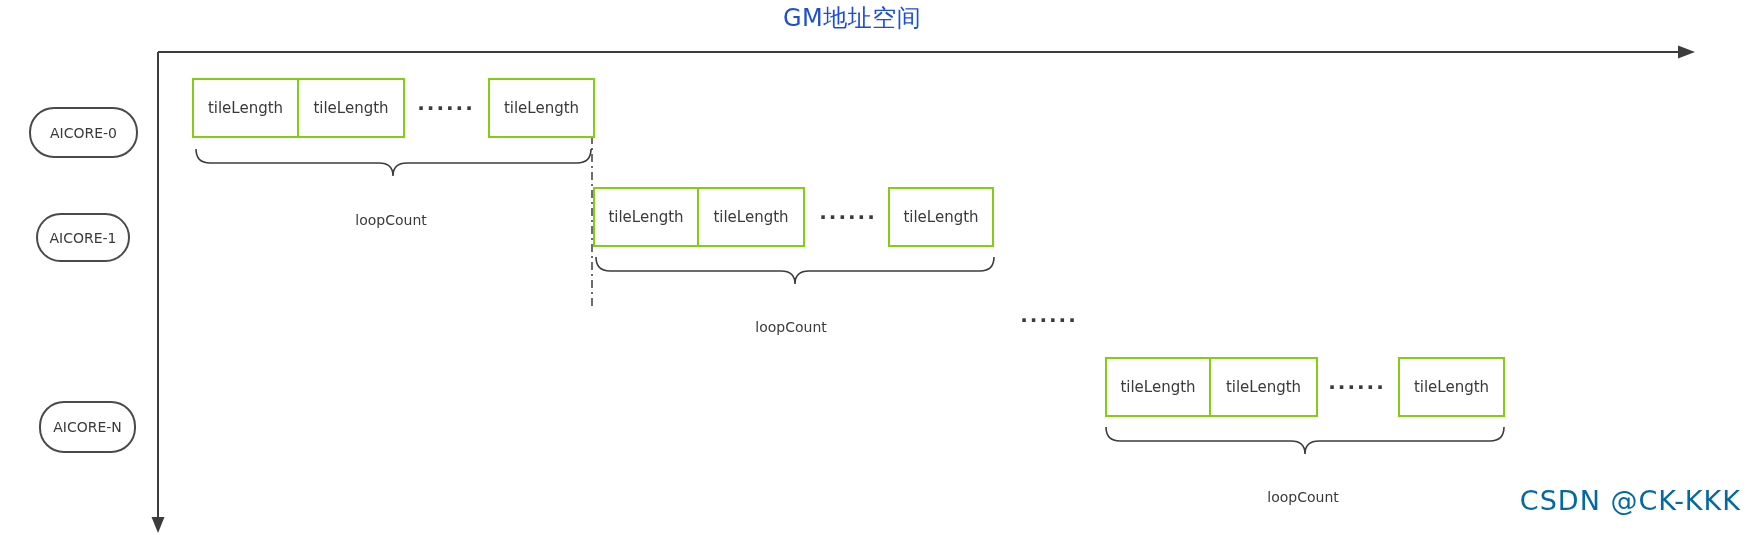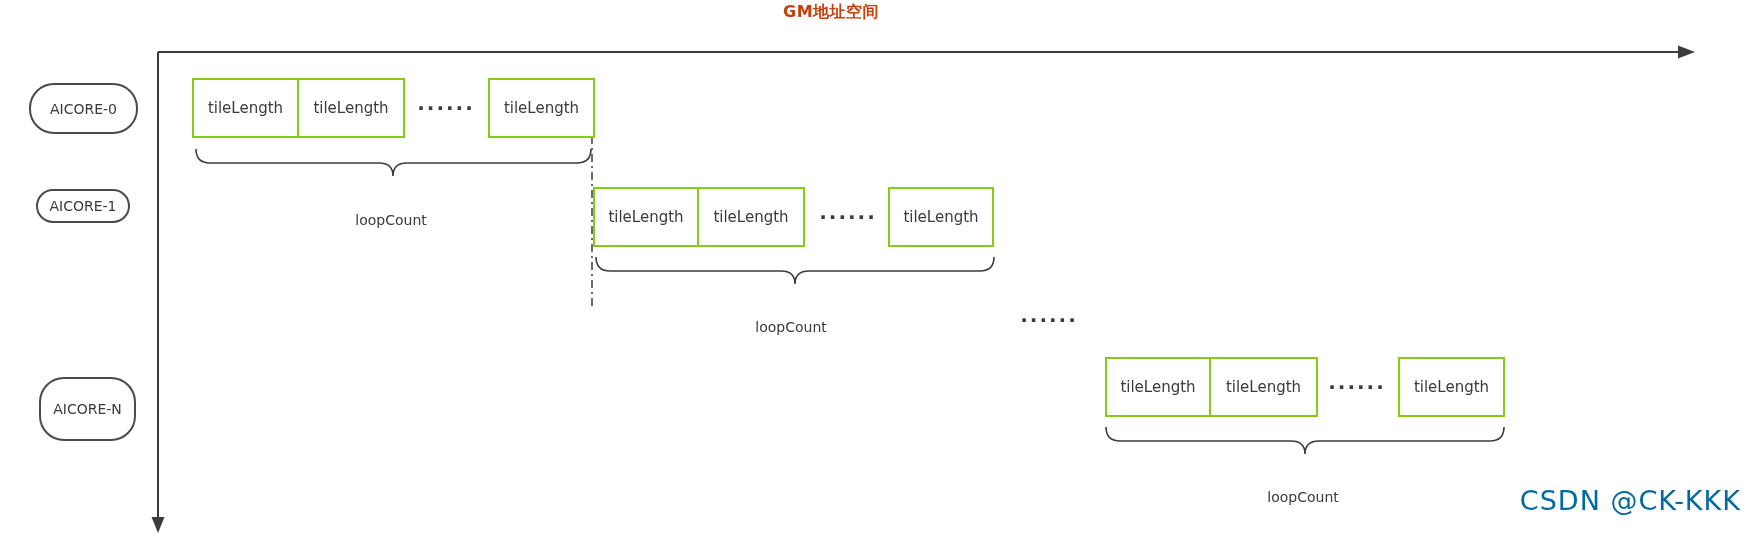--- a/index.html
+++ b/index.html
@@ -8,23 +8,23 @@
     width: 1746px;
     height: 535px;
     background: #ffffff;
     overflow: hidden;
     font-family: "DejaVu Sans", "Liberation Sans", sans-serif;
   }
   .title {
     position: absolute;
     left: 783px;
     top: 2px;
-    font-size: 16px;
-    font-weight: bold;
-    color: #c2410c;
+    font-size: 24px;
+    font-weight: normal;
+    color: #1d4ed8;
     letter-spacing: 0.5px;
     white-space: nowrap;
   }
   .axes-layer {
     position: absolute;
     left: 0; top: 0;
     width: 1746px; height: 535px;
     pointer-events: none;
   }
   .pill {
@@ -32,20 +32,21 @@
     box-sizing: border-box;
     border: 2px solid #4a4a4a;
     border-radius: 25px;
     background: #ffffff;
     display: flex;
     align-items: center;
     justify-content: center;
     font-size: 14px;
     color: #3a3a3a;
     white-space: nowrap;
+    margin-top: 24px;
   }
   .tile {
     position: absolute;
     box-sizing: border-box;
     border: 2px solid #84cc16;
     background: #ffffff;
     display: flex;
     align-items: center;
     justify-content: center;
     font-size: 15px;
@@ -99,24 +100,24 @@
     <path d="M196,149 Q196,163 210,163 L379,163 Q393,163 393,176 Q393,163 407,163 L577,163 Q591,163 591,149" fill="none" stroke="#3c3c3c" stroke-width="1.6"></path>
 
     <path d="M596,257 Q596,271 610,271 L781,271 Q795,271 795,284 Q795,271 809,271 L980,271 Q994,271 994,257" fill="none" stroke="#3c3c3c" stroke-width="1.6"></path>
 
     <path d="M1106,427 Q1106,441 1120,441 L1291,441 Q1305,441 1305,454 Q1305,441 1319,441 L1490,441 Q1504,441 1504,427" fill="none" stroke="#3c3c3c" stroke-width="1.6"></path>
   </svg>
 
   <div class="pill" style="left:29px; top:83px; width:109px; height:51px;">
     <span>AICORE-0</span>
   </div>
-  <div class="pill" style="left:36px; top:189px; width:94px; height:34px;">
+  <div class="pill" style="left:36px; top:189px; width:94px; height:49px;">
     <span>AICORE-1</span>
   </div>
-  <div class="pill" style="left:39px; top:377px; width:97px; height:64px;">
+  <div class="pill" style="left:39px; top:377px; width:97px; height:52px;">
     <span>AICORE-N</span>
   </div>
 
   <div class="tile" style="left:192px; top:78px; width:107px; height:60px;">
     <span>tileLength</span>
   </div>
   <div class="tile" style="left:297px; top:78px; width:108px; height:60px;">
     <span>tileLength</span>
   </div>
   <div class="dots" style="left:446px; top:108px;">······</div>

